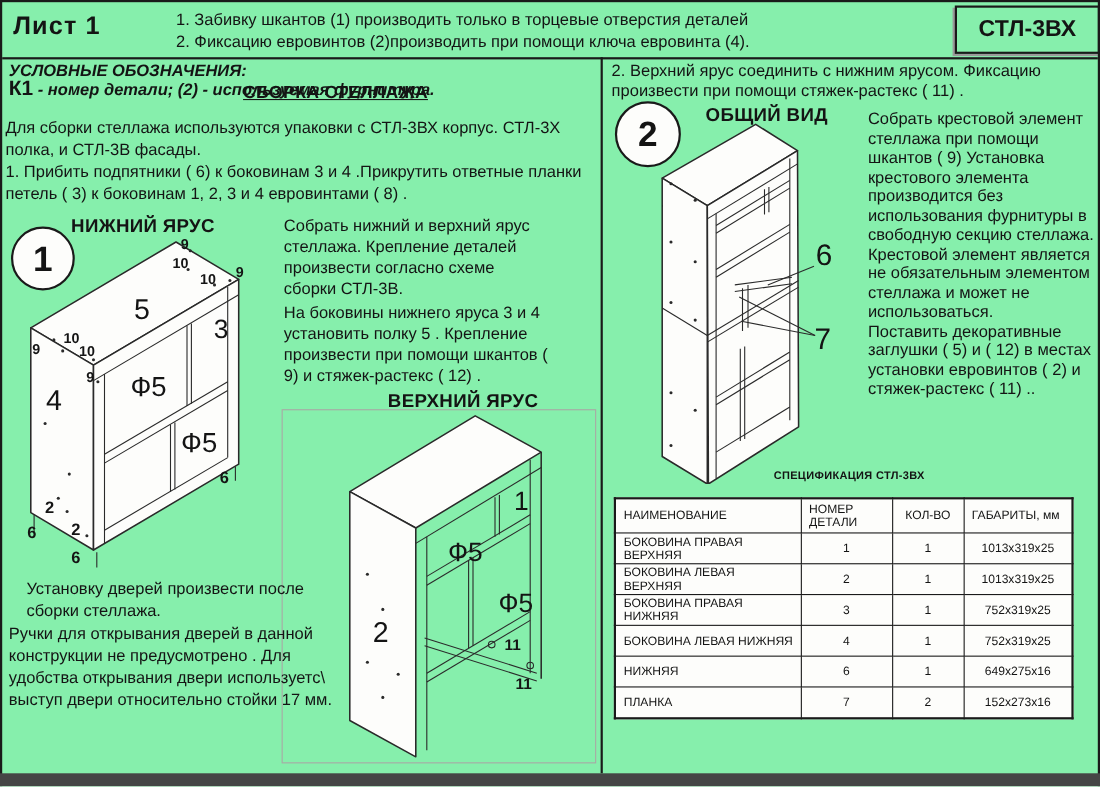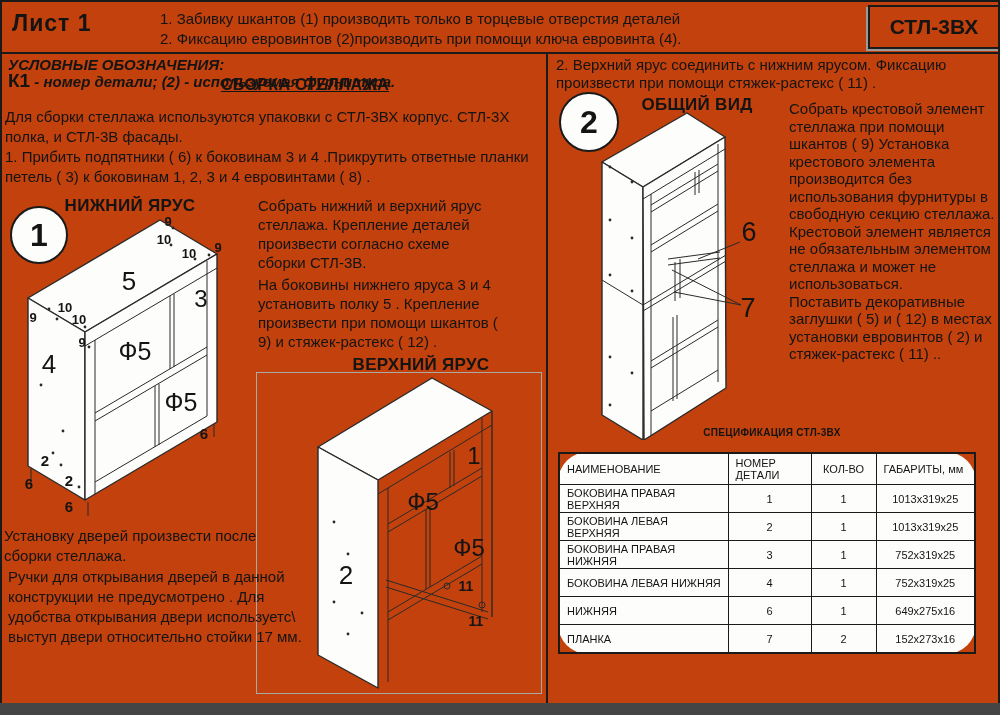--- a/index.html
+++ b/index.html
@@ -1,16 +1,16 @@
 <!DOCTYPE html>
 <html><head>
 <meta charset="utf-8">
 <style>
   html,body{margin:0;padding:0;background:#e8e8e4;}
-  .stage{position:relative;width:1000px;height:715px;background:#c2410c;
+  .stage{position:relative;width:1000px;height:715px;background:#86efac;
          font-family:"Liberation Sans",sans-serif;color:#141414;overflow:hidden;}
   .abs{position:absolute;}
   .frame{position:absolute;left:0;top:0;right:0;bottom:0;border:2px solid #1a1a1a;border-bottom:none;pointer-events:none;}
   .hdr{position:absolute;left:2px;right:2px;top:2px;height:50px;border-bottom:2px solid #1a1a1a;}
   .sheet-title{position:absolute;left:10px;top:8px;font-size:23px;font-weight:bold;letter-spacing:1px;}
   .hdr-notes{position:absolute;left:158px;top:7px;font-size:15px;line-height:20px;}
   .badge-box{position:absolute;left:866px;top:3px;width:128px;height:40px;border:2px solid #1a1a1a;
              display:flex;align-items:center;justify-content:center;font-size:21px;font-weight:bold;box-shadow:-2px 2px 0 #9a9a9a;}
   .vdiv{position:absolute;left:546px;top:52px;width:2px;height:651px;background:#1a1a1a;}
   .bottombar{position:absolute;left:0;right:0;bottom:0;height:12px;background:#454545;}
@@ -153,21 +153,21 @@
       </g>
     </g>
     <text x="218" y="92" font-size="24" text-anchor="middle">1</text>
     <text x="167" y="138" font-size="24" text-anchor="middle">Ф5</text>
     <text x="213" y="184" font-size="24" text-anchor="middle">Ф5</text>
     <text x="90" y="212" font-size="26" text-anchor="middle">2</text>
     <text x="210" y="219" font-size="14" font-weight="bold" text-anchor="middle">11</text>
     <text x="220" y="254" font-size="14" font-weight="bold" text-anchor="middle">11</text>
   </svg>
 
-  <div class="abs t15" style="left:4px;top:526px;width:290px;">Установку дверей произвести после сборки стеллажа.</div>
+  <div class="abs t15" style="left:24px;top:526px;width:290px;">Установку дверей произвести после сборки стеллажа.</div>
   <div class="abs t15" style="left:8px;top:567px;width:296px;">Ручки для открывания дверей в данной конструкции не предусмотрено . Для удобства  открывания двери используетс\ выступ двери относительно стойки  17 мм.</div>
 
   <div class="abs t15" style="left:556px;top:56px;width:424px;line-height:18px;">2. Верхний ярус соединить с нижним ярусом. Фиксацию произвести при помощи стяжек-растекс  ( 11)  .</div>
 
   <div class="abs circle-badge" style="left:559px;top:92px;width:56px;height:56px;font-size:32px;">2</div>
   <div class="abs diag-title" style="left:612px;top:95px;width:170px;">ОБЩИЙ ВИД</div>
 
   <svg class="abs" style="left:558px;top:105px;" width="240" height="335" viewBox="0 0 240 335">
     <g>
       <polygon class="ln2" points="44,57 129,8 167,32 85,82"></polygon>
@@ -212,21 +212,21 @@
     <text x="191" y="136" font-size="27" text-anchor="middle">6</text>
     <text x="190" y="212" font-size="27" text-anchor="middle">7</text>
   </svg>
 
   <div class="abs cross-text" style="left:789px;top:100px;width:210px;">
     <div>Собрать крестовой элемент стеллажа при помощи шкантов  ( 9)  Установка крестового элемента производится без использования фурнитуры в свободную секцию стеллажа. Крестовой элемент является не обязательным элементом стеллажа и может не использоваться.</div>
     <div>Поставить декоративные заглушки  ( 5)  и  ( 12)  в местах установки евровинтов  ( 2)  и стяжек-растекс ( 11)  ..</div>
   </div>
 
   <div class="abs spec-title" style="left:652px;top:427px;width:240px;">СПЕЦИФИКАЦИЯ СТЛ-3ВХ</div>
-  <table class="spec abs" style="left:558px;top:452px;border-radius:30px;">
+  <table class="spec abs" style="left:558px;top:452px;">
     <colgroup>
         <col style="width:169px">
         <col style="width:83px">
         <col style="width:65px">
         <col style="width:99px">
       </colgroup>
     <tbody>
         <tr>
       <th class="cname">НАИМЕНОВАНИЕ</th>
       <th class="cname">НОМЕР ДЕТАЛИ</th>

